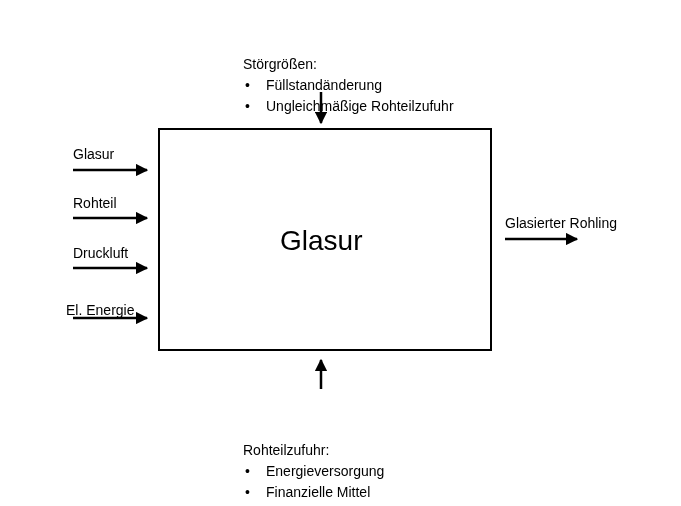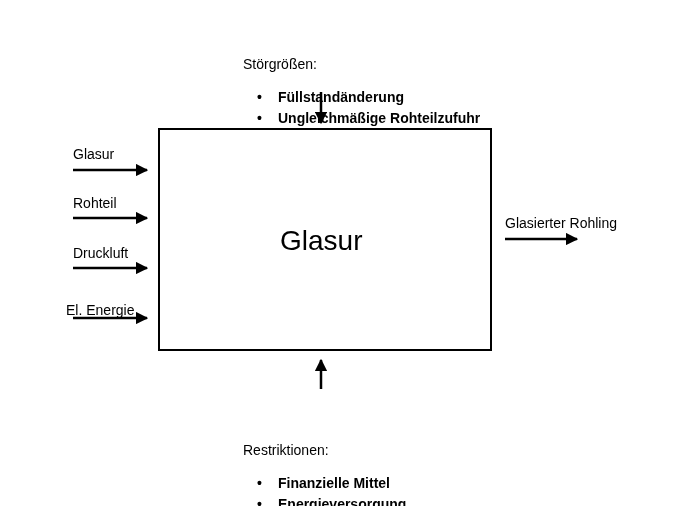--- a/index.html
+++ b/index.html
@@ -2,21 +2,21 @@
 <html><head>
 <meta charset="utf-8">
 <style>
   html, body { margin:0; padding:0; background:#ffffff; }
   body { width:681px; height:506px; position:relative; overflow:hidden;
          font-family:"Liberation Sans", "DejaVu Sans", sans-serif; color:#000; }
   .abs { position:absolute; }
   .lbl { font-size:14px; white-space:nowrap; }
   .box { left:158px; top:128px; width:334px; height:223px; border:2px solid #000; box-sizing:border-box; }
   .title { font-size:28px; left:280px; top:225px; }
-  ul { list-style:none; margin:12px; padding:0;font-weight:bold; }
+  ul { list-style:none; margin:0; padding:0; }
   li { position:relative; padding-left:23px; font-size:14px; line-height:21px; white-space:nowrap; }
   li::before { content:"\2022"; position:absolute; left:2px; top:0; }
   .head { font-size:14px; line-height:21px;margin-top:40px; }
   svg { position:absolute; left:0; top:0; }
 </style>
 </head>
 <body>
 
 <svg width="681" height="506">
   <defs>
@@ -38,24 +38,24 @@
 
 <div class="abs" style="left:243px; top:14px;">
   <div class="head">Störgrößen:</div>
   <ul>
     <li>Füllstandänderung</li>
     <li>Ungleichmäßige Rohteilzufuhr</li>
   </ul>
 </div>
 
 <div class="abs" style="left:243px; top:400px;">
-  <div class="head">Restriktionen:</div>
+  <div class="head">Rohteilzufuhr:</div>
   <ul>
+    <li>Energieversorgung</li>
     <li>Finanzielle Mittel</li>
-    <li>Energieversorgung</li>
   </ul>
 </div>
 
 <div class="abs lbl" style="left:73px; top:146px;">Glasur</div>
 <div class="abs lbl" style="left:73px; top:195px;">Rohteil</div>
 <div class="abs lbl" style="left:73px; top:245px;">Druckluft</div>
 <div class="abs lbl" style="left:66px; top:302px;">El. Energie</div>
 
 <div class="abs lbl" style="left:505px; top:215px;text-align:center;">Glasierter Rohling</div>
 

